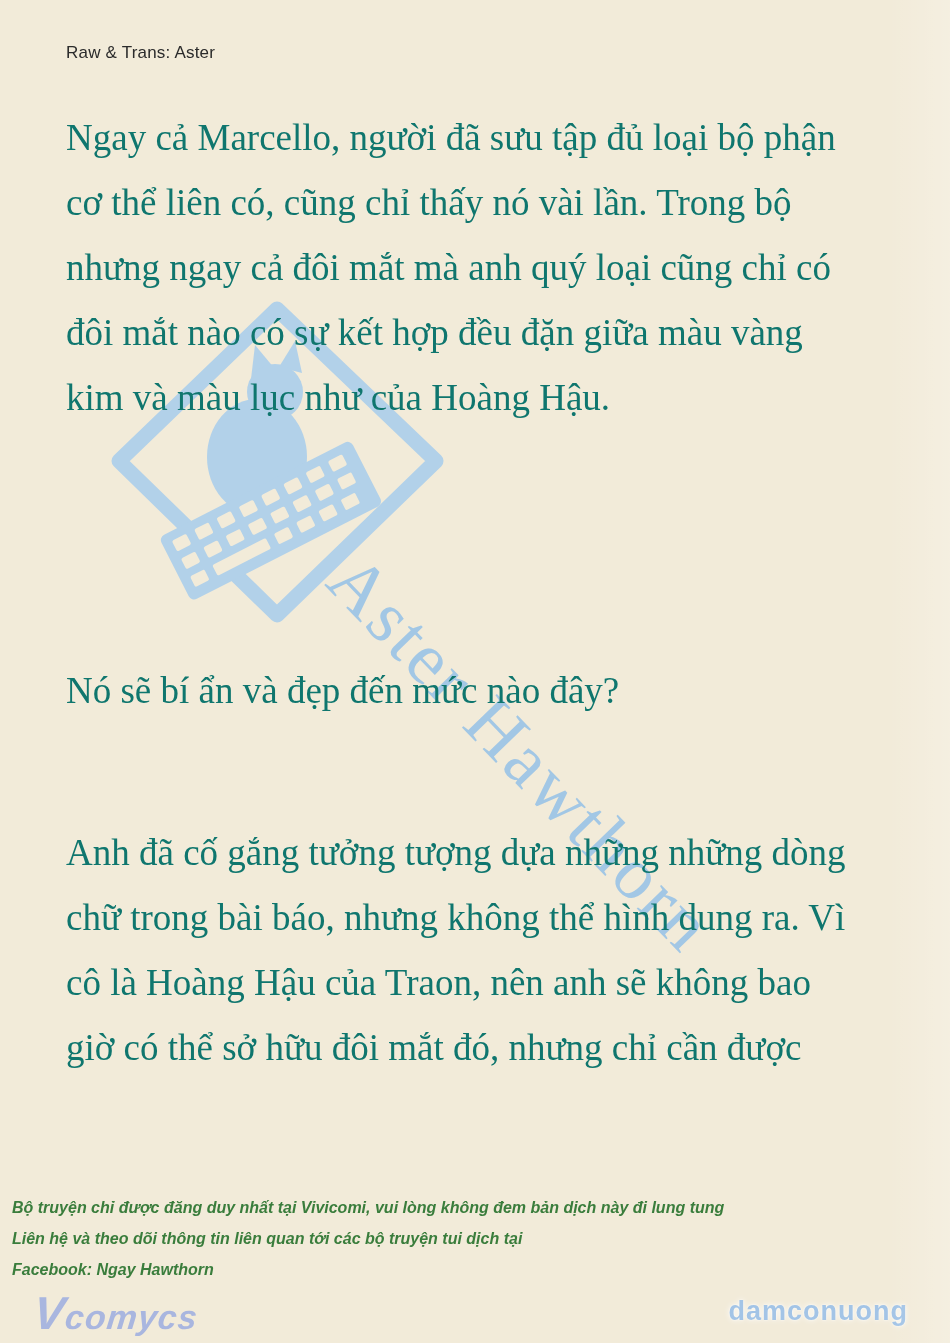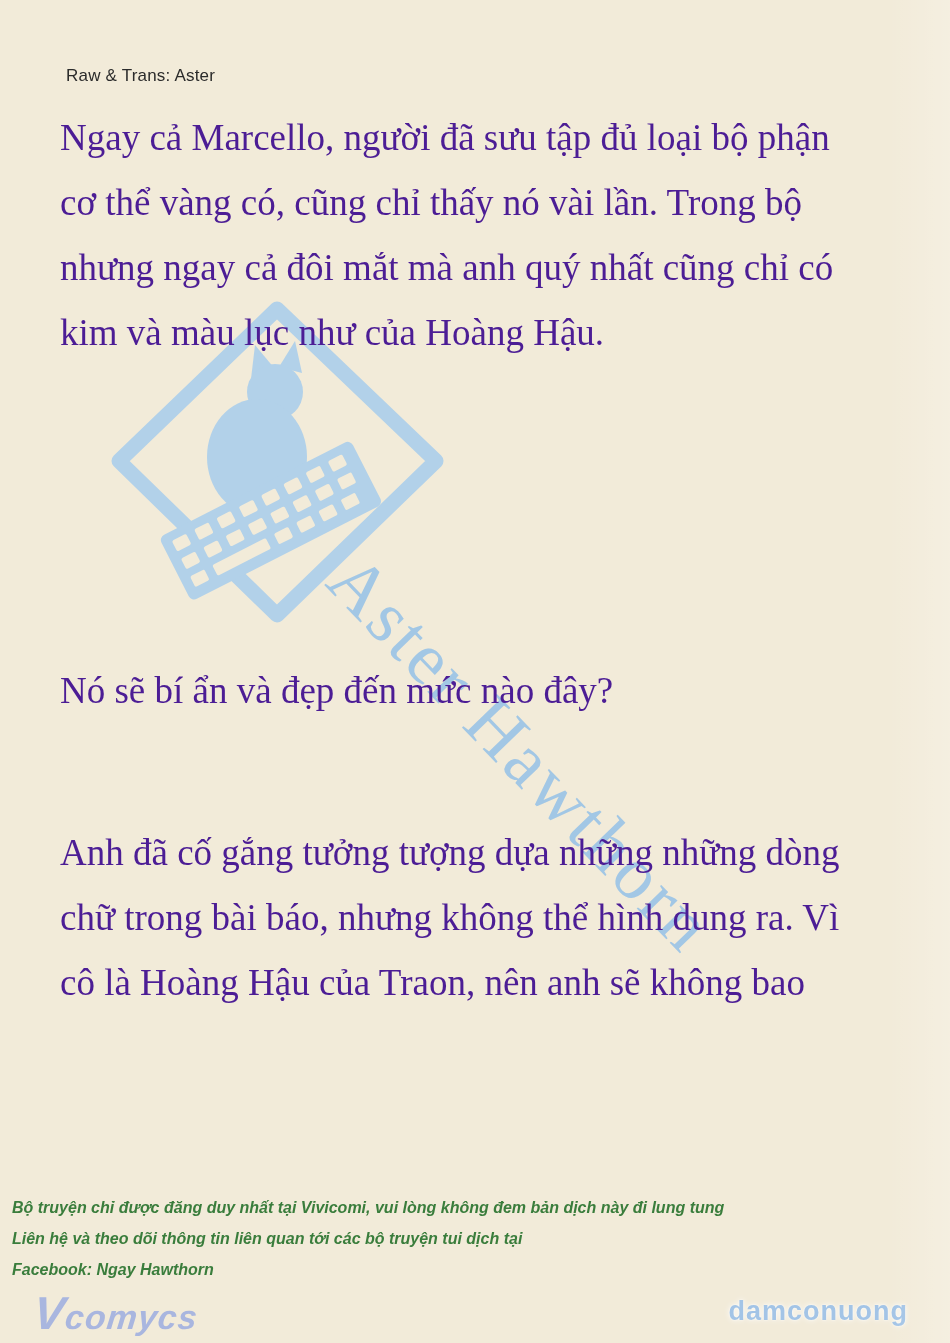--- a/index.html
+++ b/index.html
@@ -2,37 +2,37 @@
 <html><head>
 <meta charset="utf-8">
 <style>
   html,body { margin:0; padding:0; background:#555; }
   .page {
     position:relative; width:950px; height:1343px;
     background:#f2ebd9; overflow:hidden;
     font-family:"Liberation Serif", serif;
   }
   .credit {
-    position:absolute; left:66px; top:66px;
+    position:absolute; left:66px; top:43px;
     font-family:"Liberation Sans", sans-serif;
     font-size:17px; color:#2b2b2b; letter-spacing:0.2px;
   }
   
   .wm-logo { position:absolute; left:105px; top:295px; width:345px; height:345px; }
   .wm-text {
     position:absolute; left:372px; top:538px;
     transform:rotate(46deg); transform-origin:0 0;
     font-family:"Liberation Serif", serif;
     font-size:74px; letter-spacing:3px; white-space:nowrap;
     color:rgba(150,193,230,0.88);
   }
   
   .bodytext {
-    position:absolute; left:60px;
-    color:#4c1d95; font-size:37px; line-height:65px;
+    position:absolute; left:66px;
+    color:#0f766e; font-size:37px; line-height:65px;
     white-space:nowrap;
   }
   .p1 { top:105px; }
   .quote { top:658px; }
   .p2 { top:820px; }
   
   .footer {
     position:absolute; left:12px; top:1192px; width:950px;
     font-family:"Liberation Sans", sans-serif;
     font-style:italic; font-weight:bold;
@@ -104,31 +104,33 @@
           <rect x="237" y="239" width="16" height="12" rx="2"></rect>
       </g>
     </g>
   </svg>
   <div class="wm-text">Aster Hawthorn</div>
 
   <div class="credit">Raw &amp; Trans: Aster</div>
 
   <div class="bodytext p1">
     <div>Ngay cả Marcello, người đã sưu tập đủ loại bộ phận</div>
-    <div>cơ thể vàng có, cũng chỉ thấy nó vài lần. Trong bộ</div>
-    <div>nhưng ngay cả đôi mắt mà anh quý nhất cũng chỉ có</div>
+    <div>cơ thể liên có, cũng chỉ thấy nó vài lần. Trong bộ</div>
+    <div>nhưng ngay cả đôi mắt mà anh quý loại cũng chỉ có</div>
+    <div>đôi mắt nào có sự kết hợp đều đặn giữa màu vàng</div>
     <div>kim và màu lục như của Hoàng Hậu.</div>
   </div>
 
   <div class="bodytext quote">Nó sẽ bí ẩn và đẹp đến mức nào đây?</div>
 
   <div class="bodytext p2">
     <div>Anh đã cố gắng tưởng tượng dựa những những dòng</div>
     <div>chữ trong bài báo, nhưng không thể hình dung ra. Vì</div>
     <div>cô là Hoàng Hậu của Traon, nên anh sẽ không bao</div>
+    <div>giờ có thể sở hữu đôi mắt đó, nhưng chỉ cần được</div>
   </div>
 
   <div class="footer">
     <div>Bộ truyện chỉ được đăng duy nhất tại Vivicomi, vui lòng không đem bản dịch này đi lung tung</div>
     <div>Liên hệ và theo dõi thông tin liên quan tới các bộ truyện tui dịch tại</div>
     <div>Facebook: Ngay Hawthorn</div>
   </div>
 
   <div class="vcomycs">Vcomycs</div>
   <div class="damconuong">damconuong</div>

